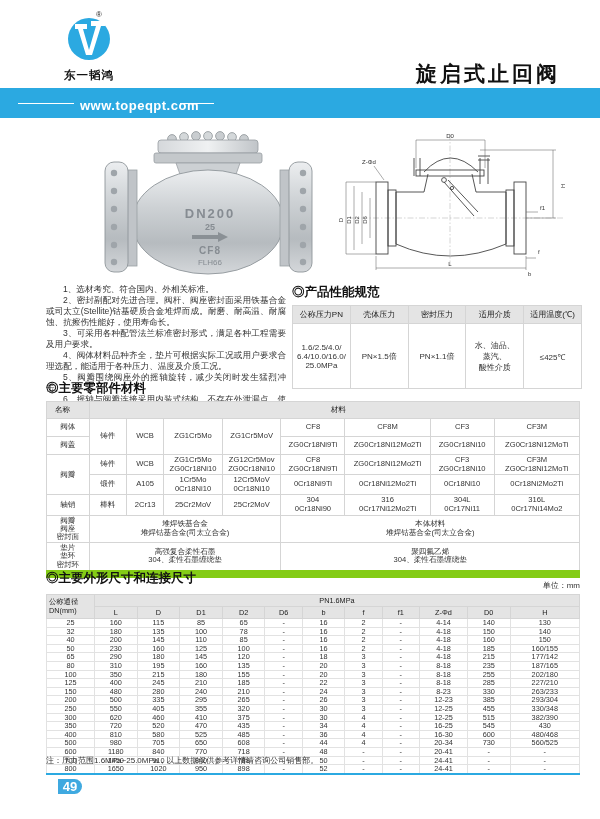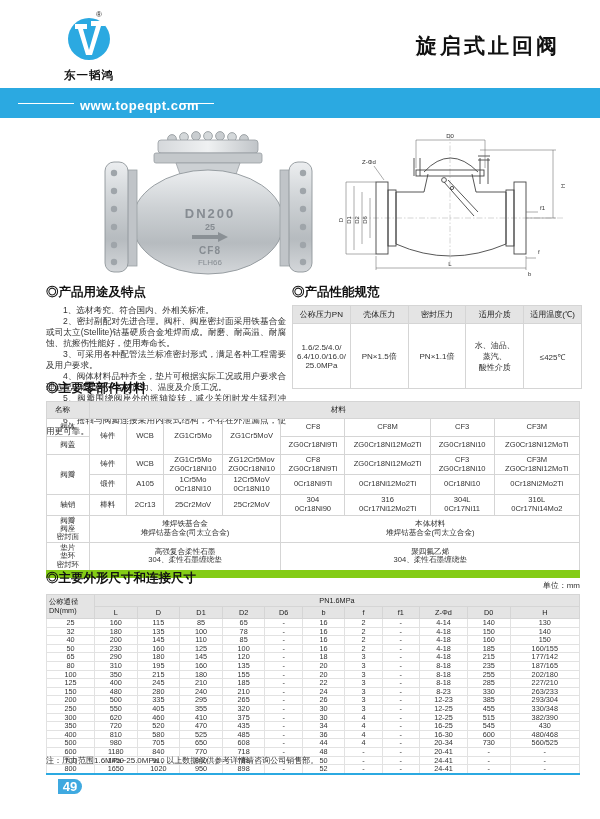--- a/index.html
+++ b/index.html
@@ -3,21 +3,21 @@
 <meta charset="utf-8">
 <style>
   html,body{margin:0;padding:0;background:#fff;}
   .page{position:relative;width:600px;height:819px;background:#fff;overflow:hidden;
         font-family:"Liberation Sans",sans-serif;color:#222;}
 
   
   .logo-wrap{position:absolute;left:50px;top:14px;width:78px;text-align:center;}
   .reg{position:absolute;left:96px;top:10px;font-size:8px;color:#222;}
   .brand{font-size:11.5px;font-weight:bold;letter-spacing:1px;margin-top:2px;color:#111;}
-  .page-title{position:absolute;right:40px;top:32px;font-size:21px;font-weight:bold;
+  .page-title{position:absolute;right:40px;top:60px;font-size:21px;font-weight:bold;
               letter-spacing:3px;color:#111;}
 
   
   .banner{position:absolute;left:0;top:88px;width:600px;height:30px;background:#2BA9E1;}
   .banner .ln-l{position:absolute;left:18px;top:15px;width:56px;height:1px;background:#fff;}
   .banner .site{position:absolute;left:80px;top:10px;color:#fff;font-size:13px;font-weight:bold;letter-spacing:.5px;}
   .banner .ln-r{position:absolute;left:180px;top:15px;width:34px;height:1px;background:#fff;}
 
   
   .photo{position:absolute;left:100px;top:126px;}
@@ -197,21 +197,20 @@
         <text x="39" y="94" transform="rotate(-90 39 94)" text-anchor="middle">D6</text>
         <text x="212" y="84">f1</text>
         <text x="210" y="128">f</text>
         <text x="200" y="150">b</text>
         <text x="122" y="140" text-anchor="middle">L</text>
       </g>
     </svg>
   </div>
 
   <div class="col-left features">
-    <div class="sec-title">◎产品用途及特点</div>
     <p>1、选材考究、符合国内、外相关标准。</p>
     <p>2、密封副配对先进合理。阀杆、阀座密封面采用铁基合金或司太立(Stellite)钴基硬质合金堆焊而成。耐磨、耐高温、耐腐蚀、抗擦伤性能好，使用寿命长。</p>
     <p>3、可采用各种配管法兰标准密封形式，满足各种工程需要及用户要求。</p>
     <p>4、阀体材料品种齐全，垫片可根据实际工况或用户要求合理选配，能适用于各种压力、温度及介质工况。</p>
     <p>5、阀瓣围绕阀座外的摇轴旋转，减少关闭时发生猛烈冲击。</p>
     <p>6、摇轴与阀瓣连接采用内装式结构，不存在外泄漏点，使用更可靠。</p>
   </div>
 
   <div class="col-right">
     <div class="sec-title">◎产品性能规范</div>

